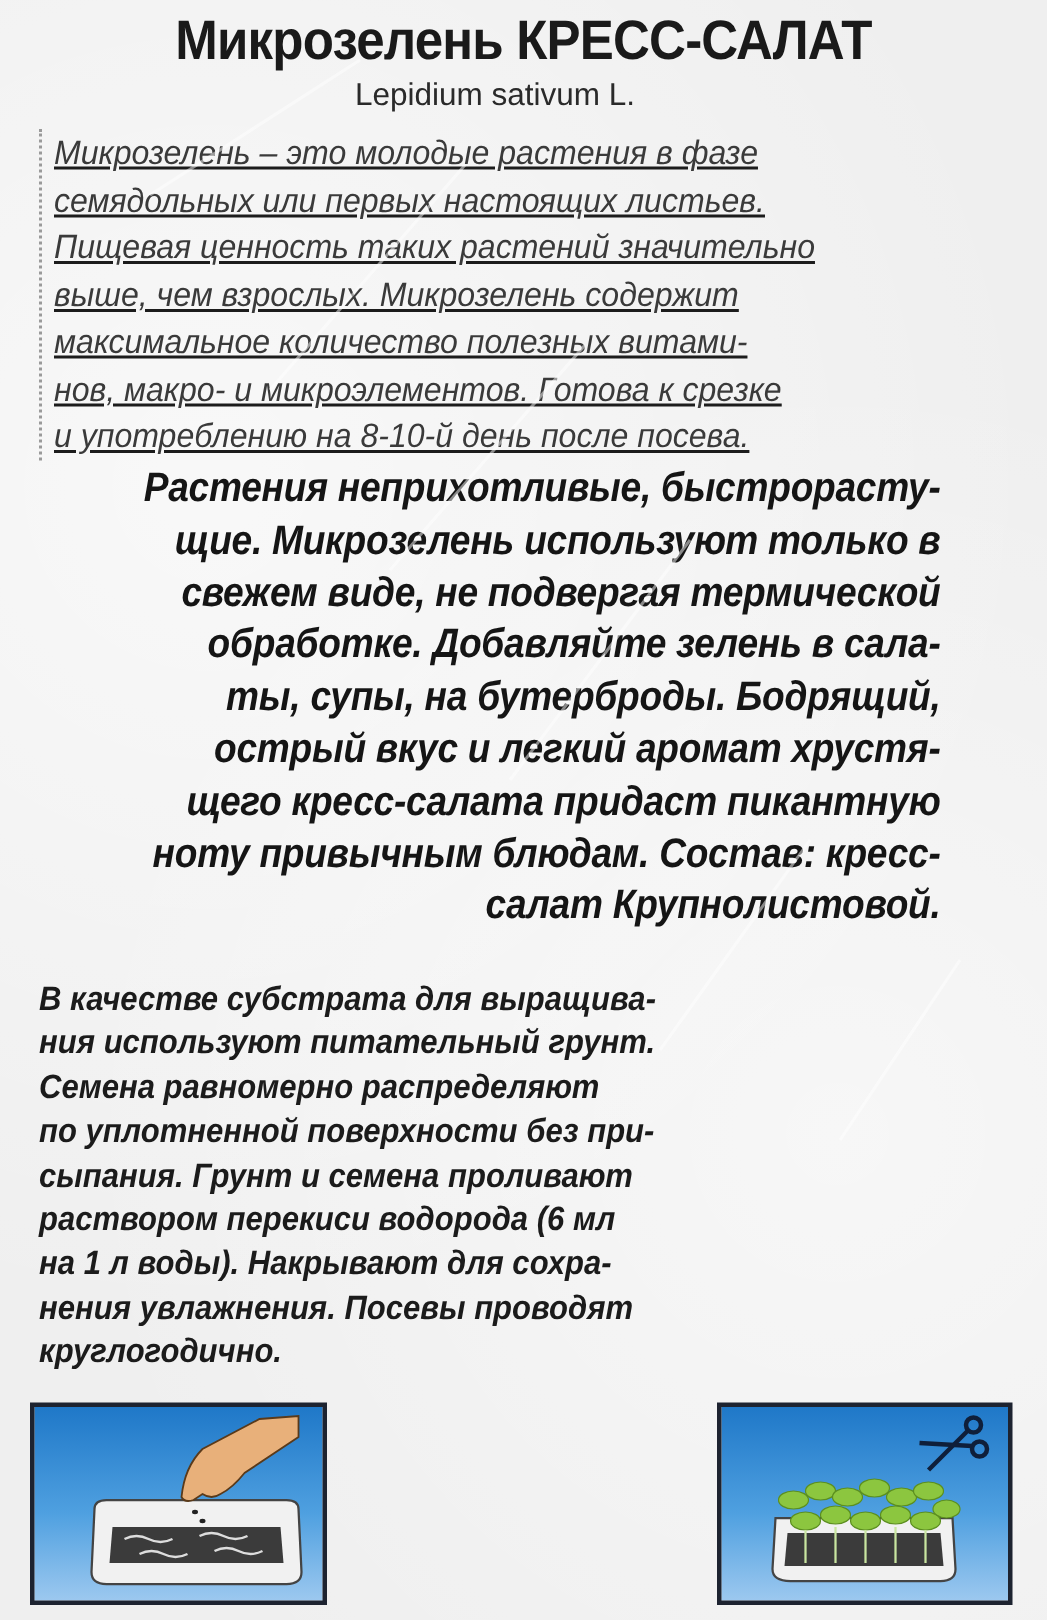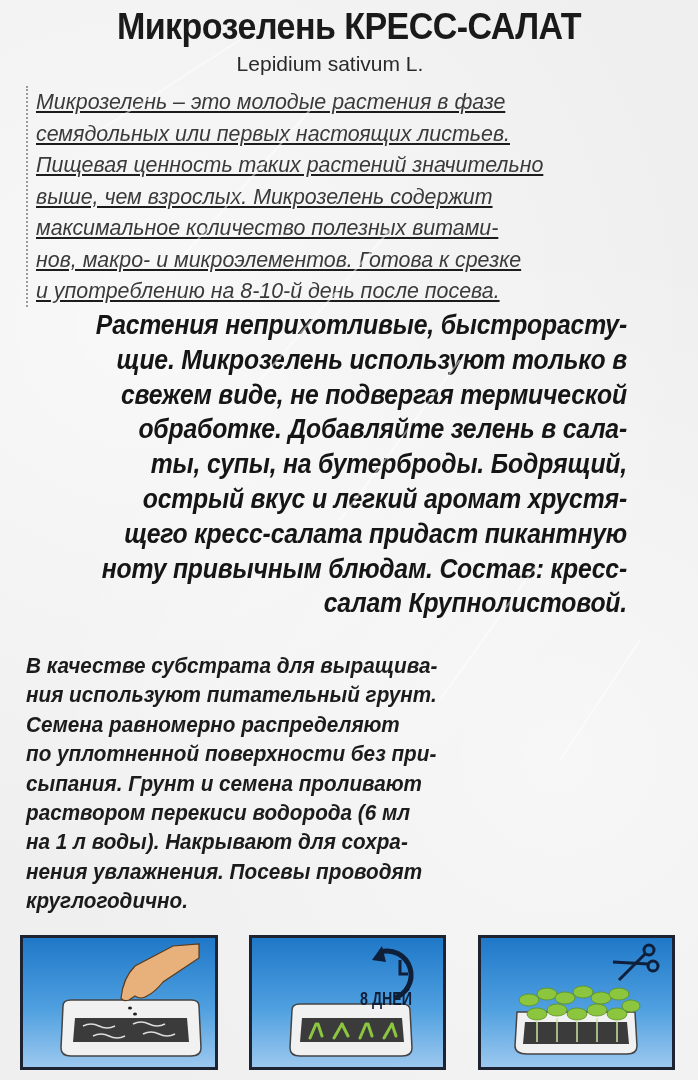--- a/index.html
+++ b/index.html
@@ -121,40 +121,20 @@
       <path d="M110 86 q8 -4 16 0 t16 0" stroke="#ddd" stroke-width="1.6" fill="none"></path>
       <path d="M70 98 q8 -4 16 0 t16 0" stroke="#ddd" stroke-width="1.6" fill="none"></path>
       <path d="M120 96 q8 -4 16 0 t16 0" stroke="#ddd" stroke-width="1.6" fill="none"></path>
 
       <path d="M98 60 Q100 40 112 28 L150 8 L176 6 L176 20 L140 44 Q132 54 124 58 Q118 62 112 58 L106 62 Q100 64 98 60 Z" fill="#e8b07a" stroke="#5a3a1a" stroke-width="1.2"></path>
       <ellipse cx="107" cy="70" rx="2" ry="1.5" fill="#222"></ellipse>
       <ellipse cx="112" cy="76" rx="2" ry="1.5" fill="#222"></ellipse>
     </svg>
   </div>
 
-  <div class="panel p2">
-    <svg viewBox="0 0 191 129" preserveAspectRatio="none">
-      <path d="M142 60 A22 22 0 1 0 128 14" stroke="#0f1f3a" stroke-width="5" fill="none"></path>
-      <path d="M120 22 L130 8 L134 24 Z" fill="#0f1f3a"></path>
-      <path d="M148 22 L148 36 L156 36" stroke="#0f1f3a" stroke-width="3" fill="none"></path>
-      <path d="M40 72 Q40 66 48 66 L150 66 Q158 66 158 72 L160 110 Q160 118 150 118 L48 118 Q38 118 38 110 Z" fill="#f1f1f1" stroke="#444" stroke-width="1.5"></path>
-      <path d="M50 80 L150 80 L152 104 L48 104 Z" fill="#3b3b3b"></path>
-      <g stroke="#8cc63f" stroke-width="3" stroke-linecap="round">
-        <path d="M58 100 l6 -14"></path>
-          <path d="M70 98 l-4 -12"></path>
-          <path d="M82 100 l8 -14"></path>
-        <path d="M96 98 l-6 -12"></path>
-          <path d="M108 100 l6 -14"></path>
-          <path d="M120 98 l-4 -12"></path>
-        <path d="M132 100 l8 -14"></path>
-          <path d="M144 98 l-4 -12"></path>
-      </g>
-    </svg>
-    <div class="days-label">8 ДНЕЙ</div>
-  </div>
 
   <div class="panel p3">
     <svg viewBox="0 0 191 129" preserveAspectRatio="none">
       <g stroke="#0f1f3a" stroke-width="3" fill="none">
         <circle cx="168" cy="12" r="5"></circle>
         <circle cx="172" cy="28" r="5"></circle>
         <path d="M164 16 L138 42"></path>
         <path d="M167 26 L132 24"></path>
       </g>
       <path d="M36 74 L154 74 L156 108 Q156 116 146 116 L46 116 Q34 116 34 108 Z" fill="#f1f1f1" stroke="#444" stroke-width="1.5"></path>

